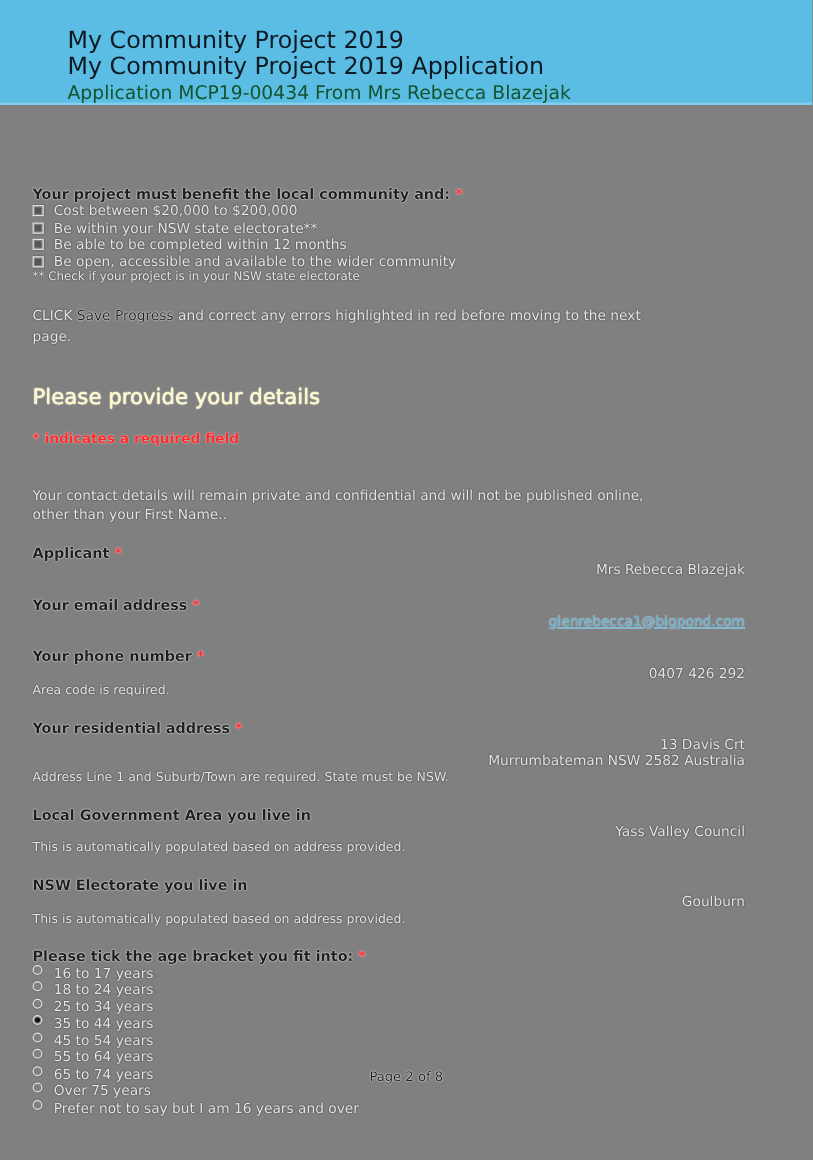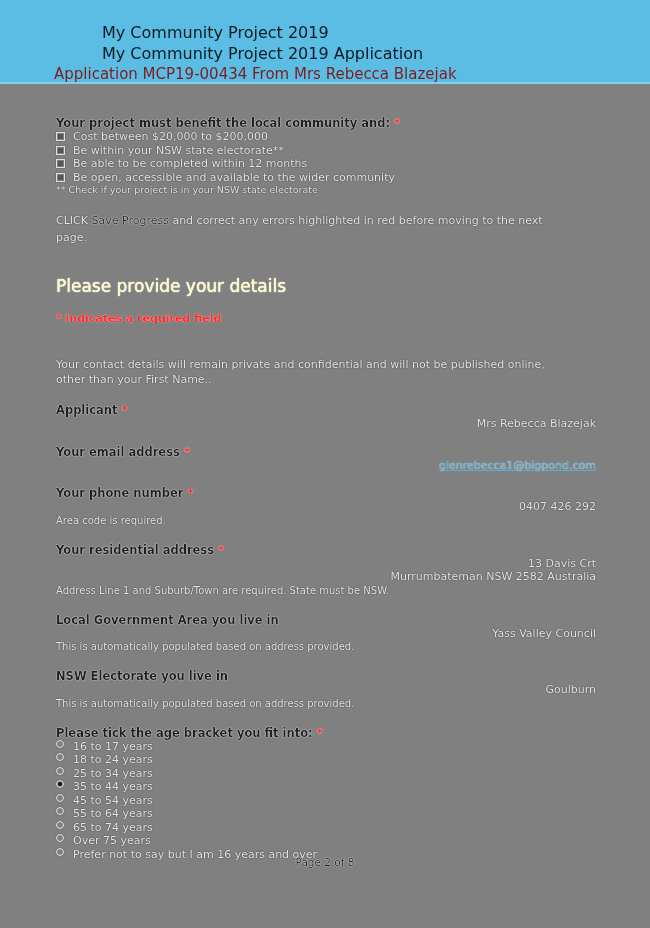--- a/index.html
+++ b/index.html
@@ -9,24 +9,24 @@
       font-family: "DejaVu Sans", sans-serif;
       color: #1a1a1a;
     }
     .header {
       background: #5bbde3;
       height: 84px;
       border-bottom: 2px solid #7fd0ee;
       box-sizing: border-box;
       padding: 22px 0 0 54px;
     }
-    .header .t1, .header .t2 { font-size: 16px; line-height: 21px; color: #0d1a24; margin-left: 48px; }
-    .header .t3 { font-size: 15px; line-height: 20px; color: #7f1d1d; }
-
-    .content { padding: 32px 54px 0 56px; }
+    .header .t1, .header .t2 { font-size: 19px; line-height: 21px; color: #0d1a24; }
+    .header .t3 { font-size: 15px; line-height: 20px; color: #14532d; }
+
+    .content { padding: 32px 54px 0 26px; margin-top: 32px; }
     .halo-dark {
       color: #1f1f1f;
       text-shadow: 0 0 1px #ffffff, 0 0 1px #ffffff;
     }
     .halo-light {
       color: #e6e6e6;
       text-shadow: 0 0 1px #3a3a3a, 0 0 1px #3a3a3a;
     }
     .req { color: #ff2a2a; text-shadow: 0 0 1px #ffffff; }
     .bold { font-weight: normal; }

